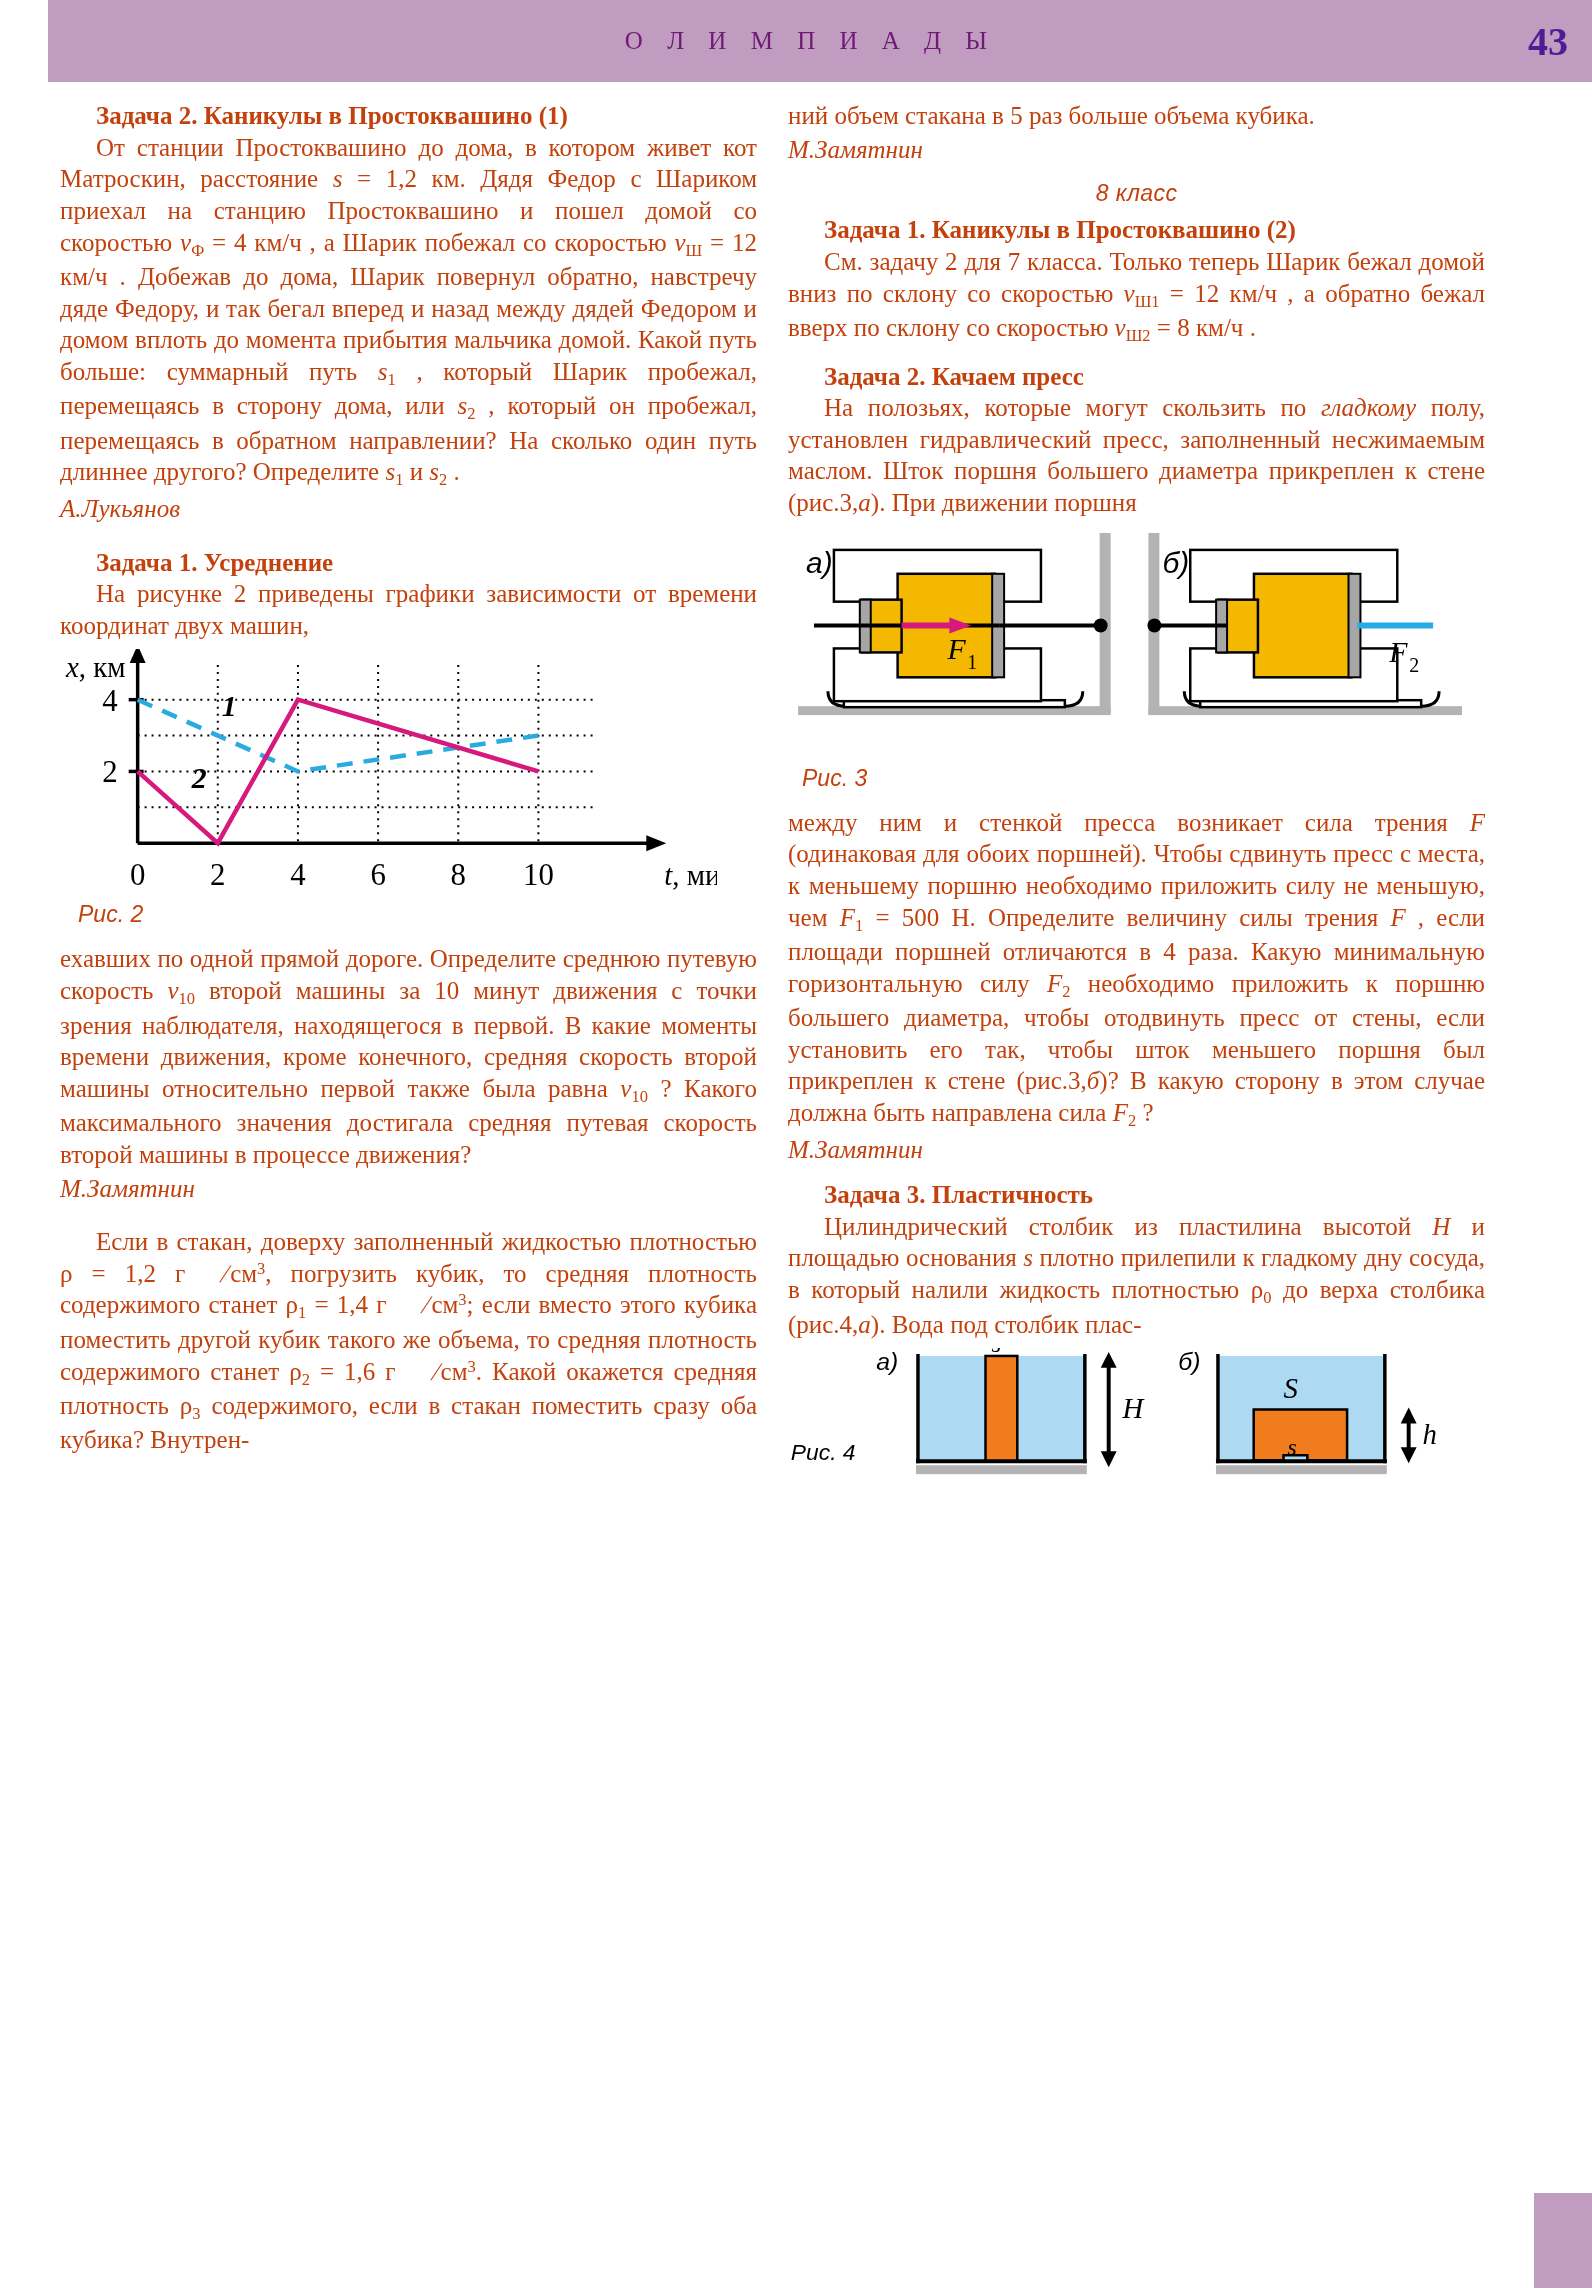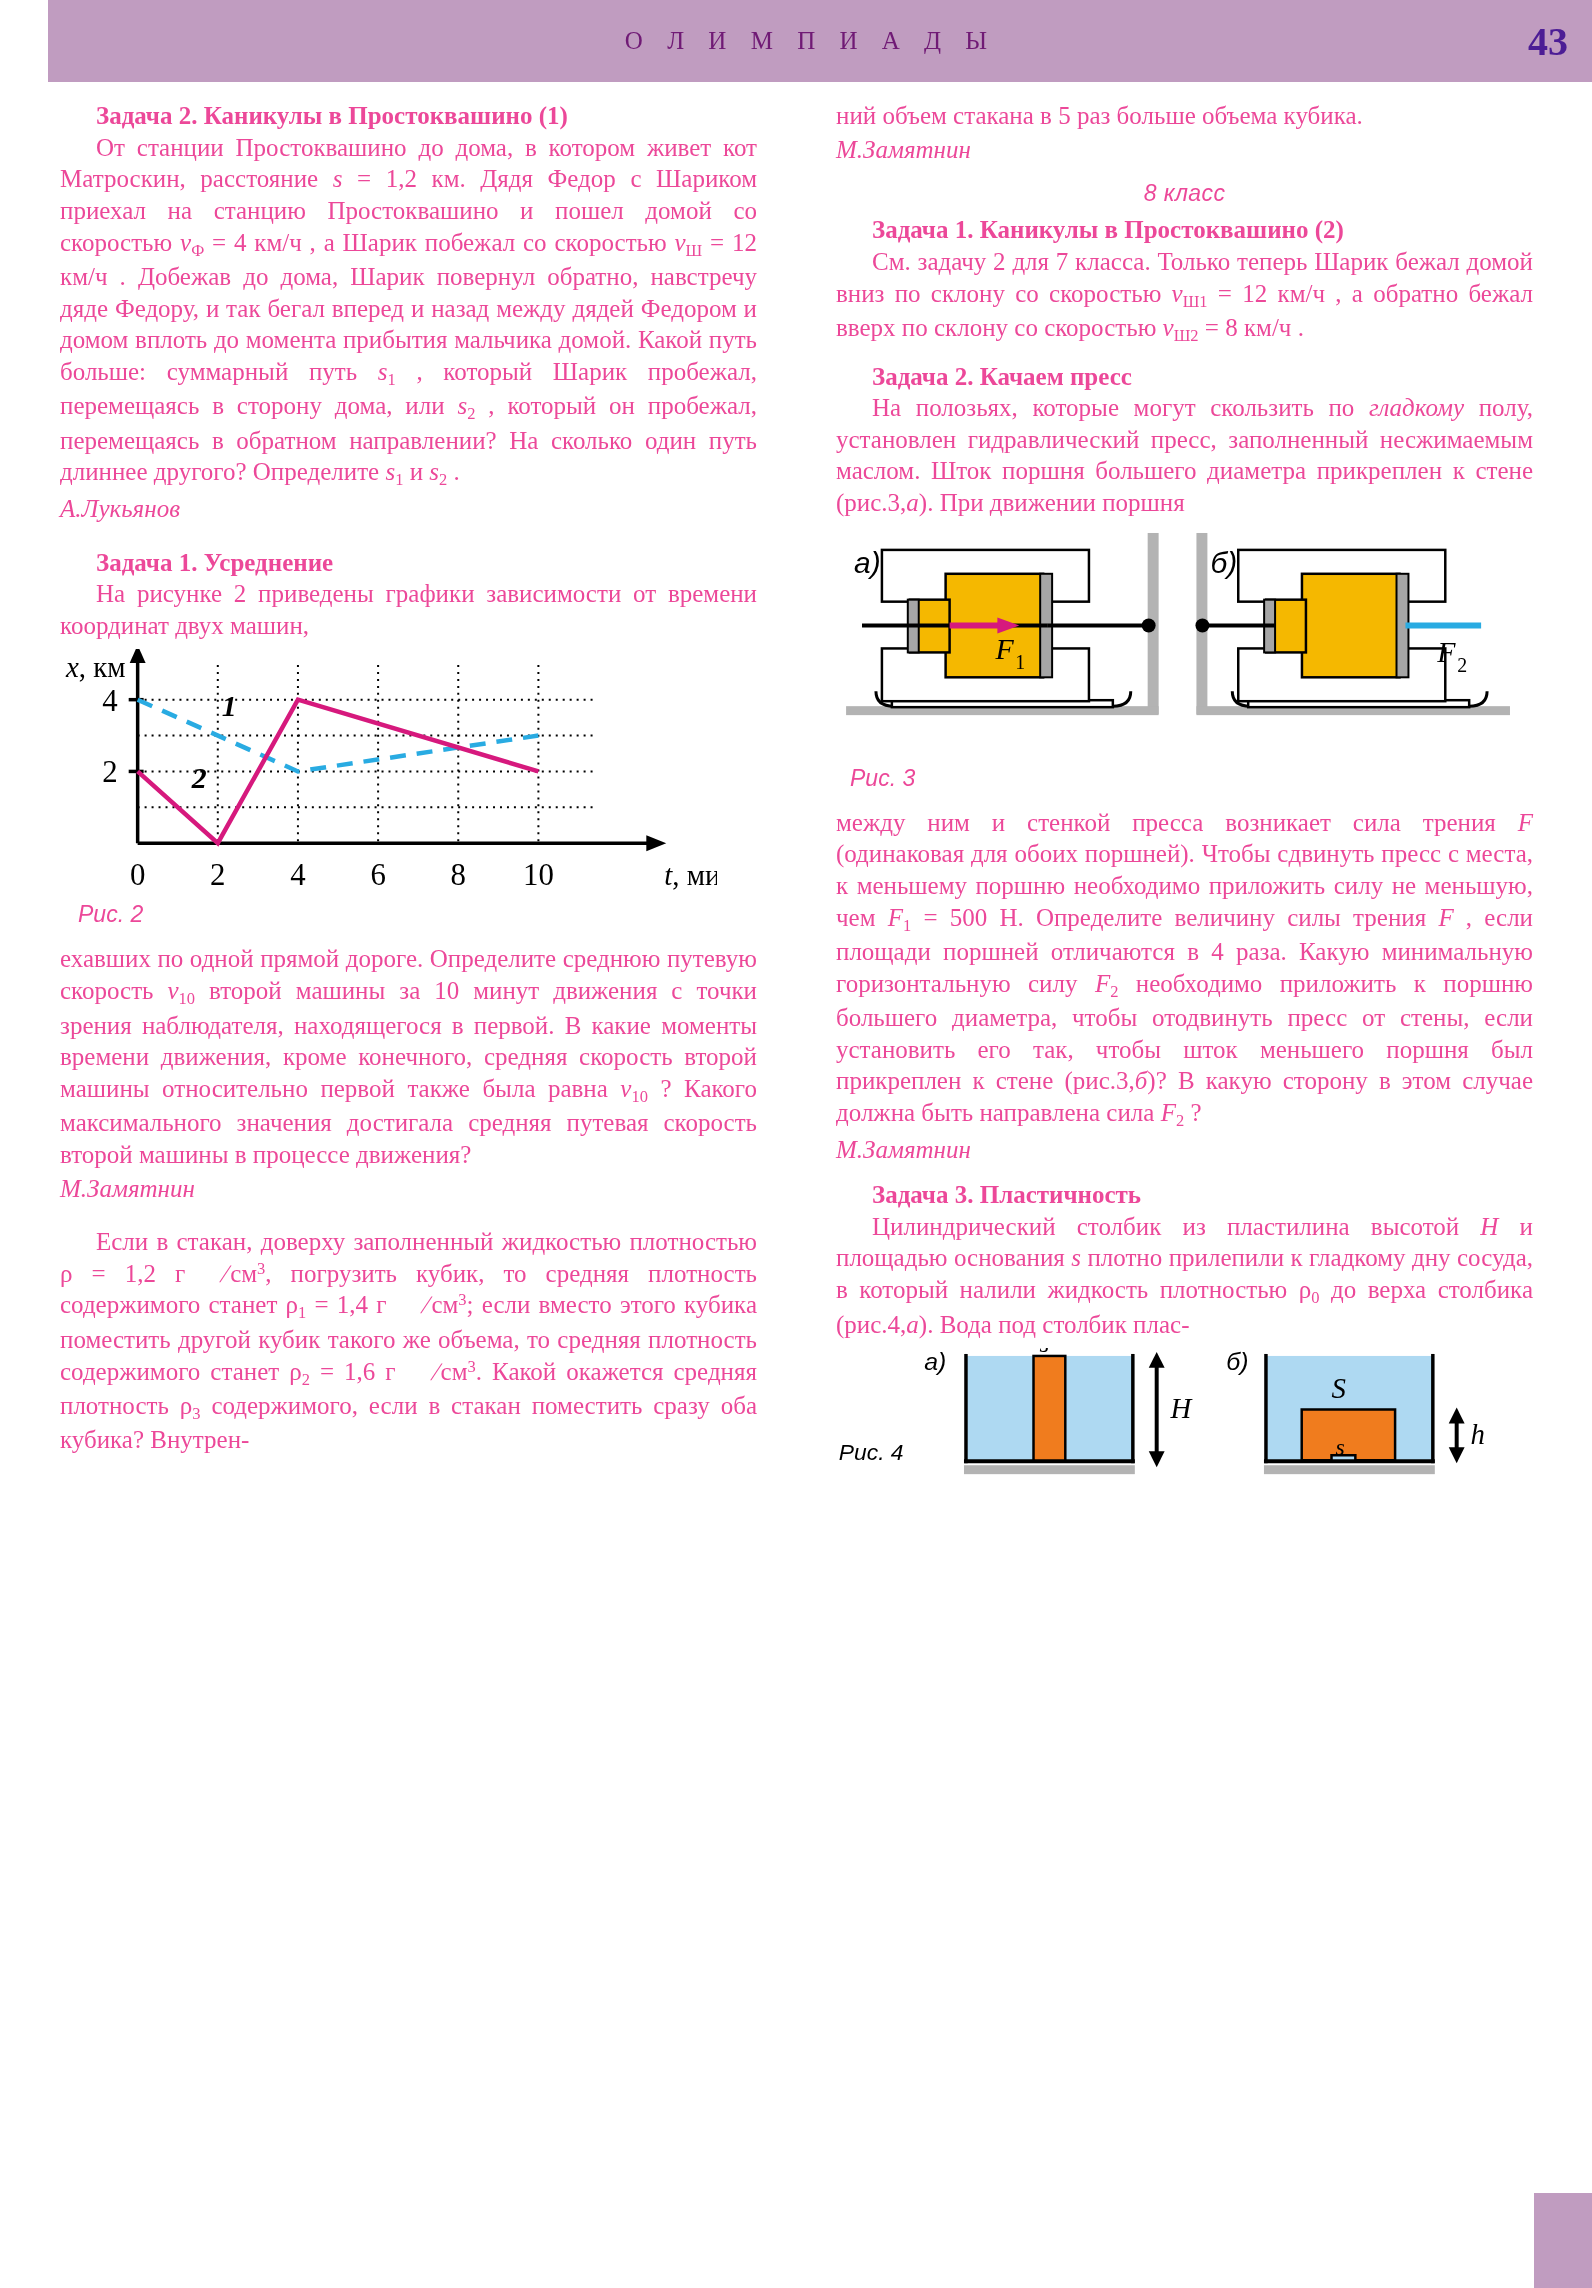--- a/index.html
+++ b/index.html
@@ -32,25 +32,25 @@
   #corner-block{
     position:absolute;right:0;bottom:0;width:58px;height:96px;
     background:#c09cc0;
   }
 
   
   .col{
     position:absolute;top:100px;width:697px;
     font-size:25px;line-height:1.265;
     text-align:justify;
-    color:#ec4899;
+    color:#c2410c;
     hyphens:manual;
   }
   #col-left{left:60px;}
-  #col-right{left:836px;}
+  #col-right{left:788px;}
 
   p{margin:0;}
   p.body{text-indent:36px;text-align:justify;}
   p.body.noind{text-indent:0;}
   h3.task{
     font-size:25px;font-weight:bold;margin:0;
     text-indent:36px;text-align:left;line-height:1.265;
   }
   .spacer-sm{height:14px;}
   .spacer-md{height:22px;}

